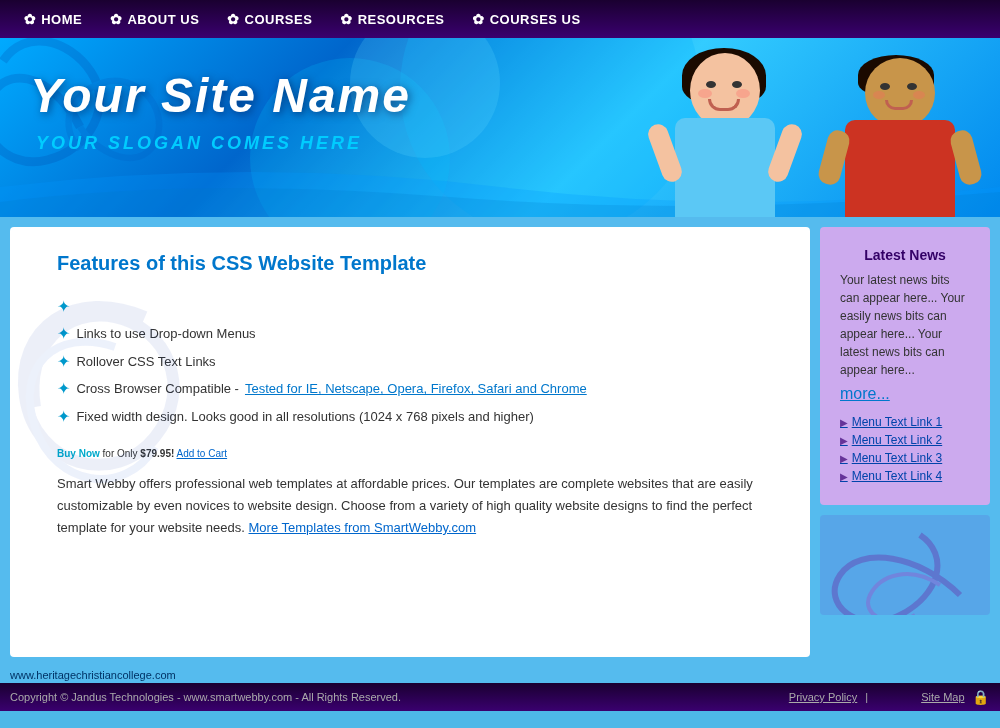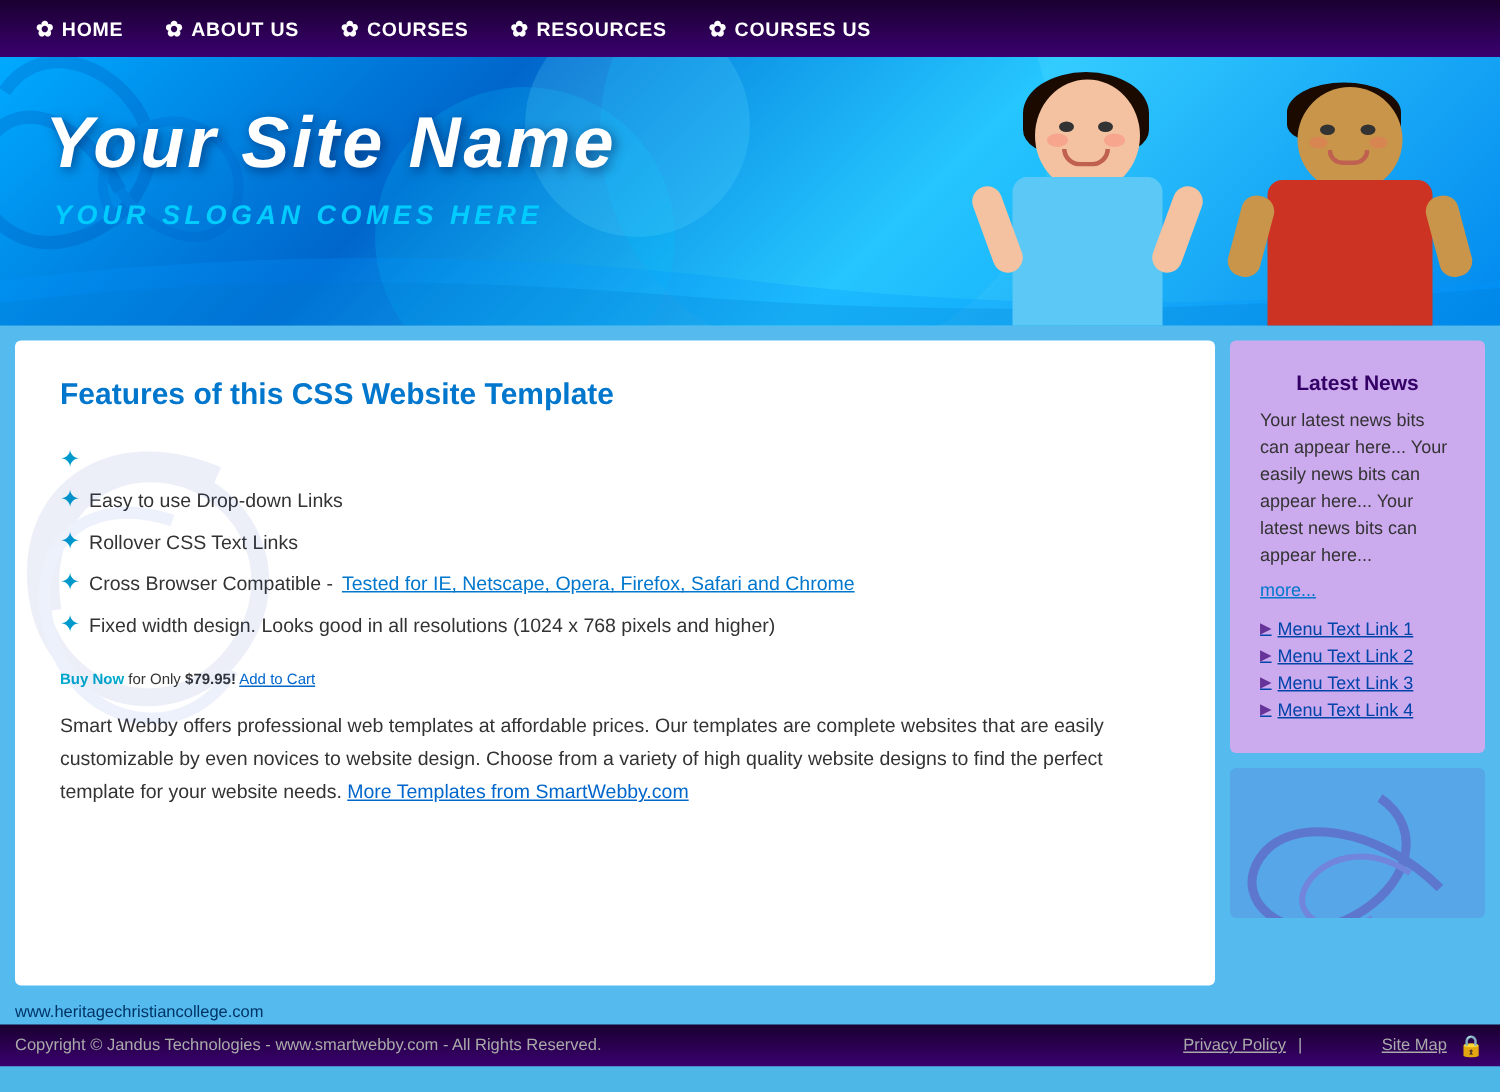--- a/index.html
+++ b/index.html
@@ -69,21 +69,21 @@
       background: #55bbee;
       padding: 10px 10px 10px 10px;
       display: flex;
       gap: 10px;
     }
 
     
     #content-area {
       background: #fff;
       flex: 1;
-      padding: 25px 30px;
+      padding: 25px 47px;
       border-radius: 4px;
       min-height: 430px;
       position: relative;
     }
 
     #content-area h2 {
       color: #0077cc;
       font-size: 20px;
       margin-bottom: 18px;
       font-weight: bold;
@@ -402,21 +402,21 @@
     </svg>
 
     <h2>Features of this CSS Website Template</h2>
 
     <ul class="feature-list">
       <li>
         <span class="bullet">✦</span>
       </li>
       <li>
         <span class="bullet">✦</span>
-        <span>Easy to use Drop-down Links</span>
+        <span>Links to use Drop-down Menus</span>
       </li>
       <li>
         <span class="bullet">✦</span>
         <span>Rollover CSS Text Links</span>
       </li>
       <li>
         <span class="bullet">✦</span>
         <span>Cross Browser Compatible - </span>
           <a class="link-blue">Tested for IE, Netscape, Opera, Firefox, Safari and Chrome</a>
       </li>
@@ -433,21 +433,21 @@
     <p id="description-text">
       <span>Smart Webby offers professional web templates at affordable prices. Our templates are complete websites that are easily customizable by even novices to website design. Choose from a variety of high quality website designs to find the perfect template for your website needs.</span>
       <span> </span><a class="more-link">More Templates from SmartWebby.com</a>
     </p>
   </main>
 
   <aside id="sidebar">
     <div id="latest-news-box">
       <h3>Latest News</h3>
       <p>Your latest news bits can appear here... Your easily news bits can appear here... Your latest news bits can appear here...</p>
-      <a class="link-blue" style="font-size:12px;">more...</a>
+      <a class="link-blue" style="font-size:16px;">more...</a>
 
       <div id="sidebar-links">
         <a class="sidebar-link">
           <span class="tri">▶</span>
           <span>Menu Text Link 1</span>
         </a>
         <a class="sidebar-link">
           <span class="tri">▶</span>
           <span>Menu Text Link 2</span>
         </a>

